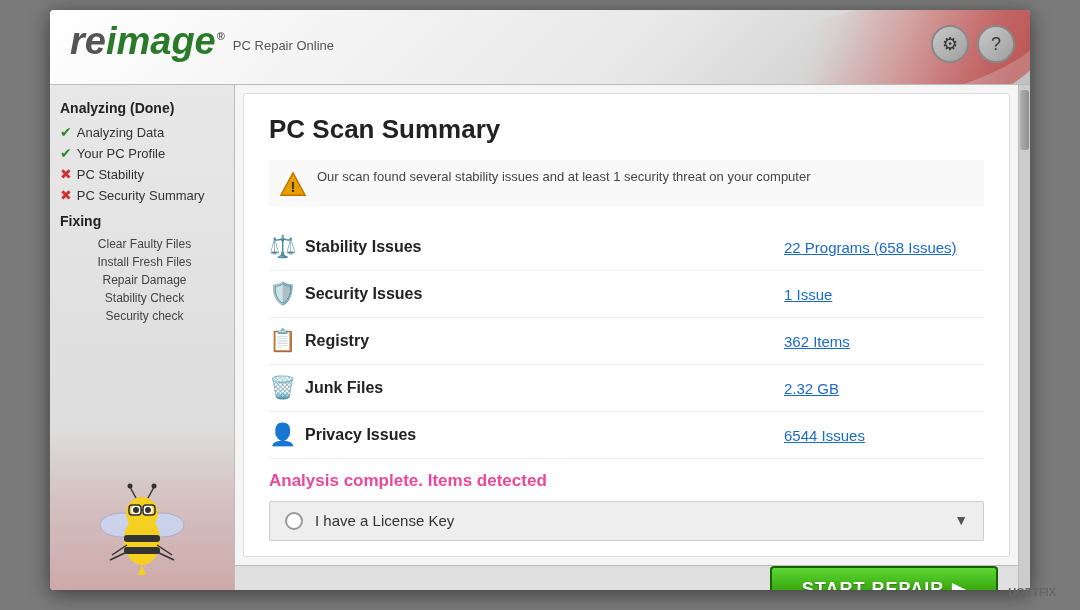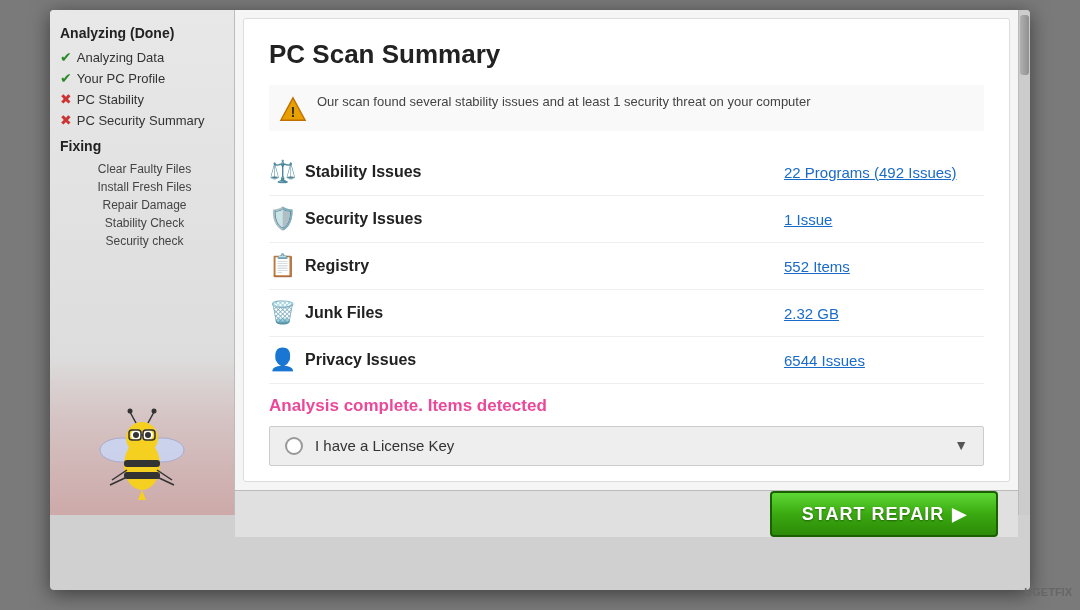--- a/index.html
+++ b/index.html
@@ -359,21 +359,21 @@
     .start-repair-arrow {
       color: white;
       font-size: 18px;
       font-weight: bold;
     }
 
     
     .watermark {
       position: absolute;
       bottom: 12px;
-      right: 8px;
+      right: 24px;
       font-size: 11px;
       color: #666;
       font-weight: bold;
     }
 
     
     .scrollbar-track {
       width: 12px;
       background: #ccc;
       border-left: 1px solid #bbb;
@@ -397,20 +397,33 @@
       right: 0;
       height: 160px;
       background: linear-gradient(180deg, transparent 0%, rgba(180,60,60,0.15) 40%, rgba(180,60,60,0.3) 100%);
     }
   </style>
 </head>
 <body>
 
 <div class="window-frame">
 
+  <div class="header">
+    <div class="header-swirl"></div>
+    <div class="logo-area">
+      <div class="logo-text">
+        <span class="re">re</span><span class="image">image</span><span class="logo-registered">®</span>
+      </div>
+      <div class="logo-subtitle">PC Repair Online</div>
+    </div>
+    <div class="header-icons">
+      <div class="header-icon-btn">⚙</div>
+      <div class="header-icon-btn">?</div>
+    </div>
+  </div>
 
   <div class="main-content">
 
     <div class="sidebar">
       <div class="sidebar-section-title">Analyzing (Done)</div>
 
       <div class="sidebar-item">
         <span class="check-icon">✔</span>
         <span>Analyzing Data</span>
       </div>
@@ -484,33 +497,33 @@
           <svg class="warning-icon" viewBox="0 0 30 28" xmlns="http://www.w3.org/2000/svg">
             <polygon points="15,2 28,26 2,26" fill="#e8a000" stroke="#c07000" stroke-width="1.5"></polygon>
             <text x="15" y="23" text-anchor="middle" font-size="16" font-weight="bold" fill="#333">!</text>
           </svg>
           <div class="warning-text">Our scan found several stability issues and at least 1 security threat on your computer</div>
         </div>
 
         <div class="issue-row">
           <div class="issue-icon">⚖️</div>
           <div class="issue-label">Stability Issues</div>
-          <div class="issue-value">22 Programs (492 Issues)</div>
+          <div class="issue-value">22 Programs (658 Issues)</div>
         </div>
 
         <div class="issue-row">
           <div class="issue-icon">🛡️</div>
           <div class="issue-label">Security Issues</div>
           <div class="issue-value">1 Issue</div>
         </div>
 
         <div class="issue-row">
           <div class="issue-icon">📋</div>
           <div class="issue-label">Registry</div>
-          <div class="issue-value">552 Items</div>
+          <div class="issue-value">362 Items</div>
         </div>
 
         <div class="issue-row">
           <div class="issue-icon">🗑️</div>
           <div class="issue-label">Junk Files</div>
           <div class="issue-value">2.32 GB</div>
         </div>
 
         <div class="issue-row">
           <div class="issue-icon">👤</div>

